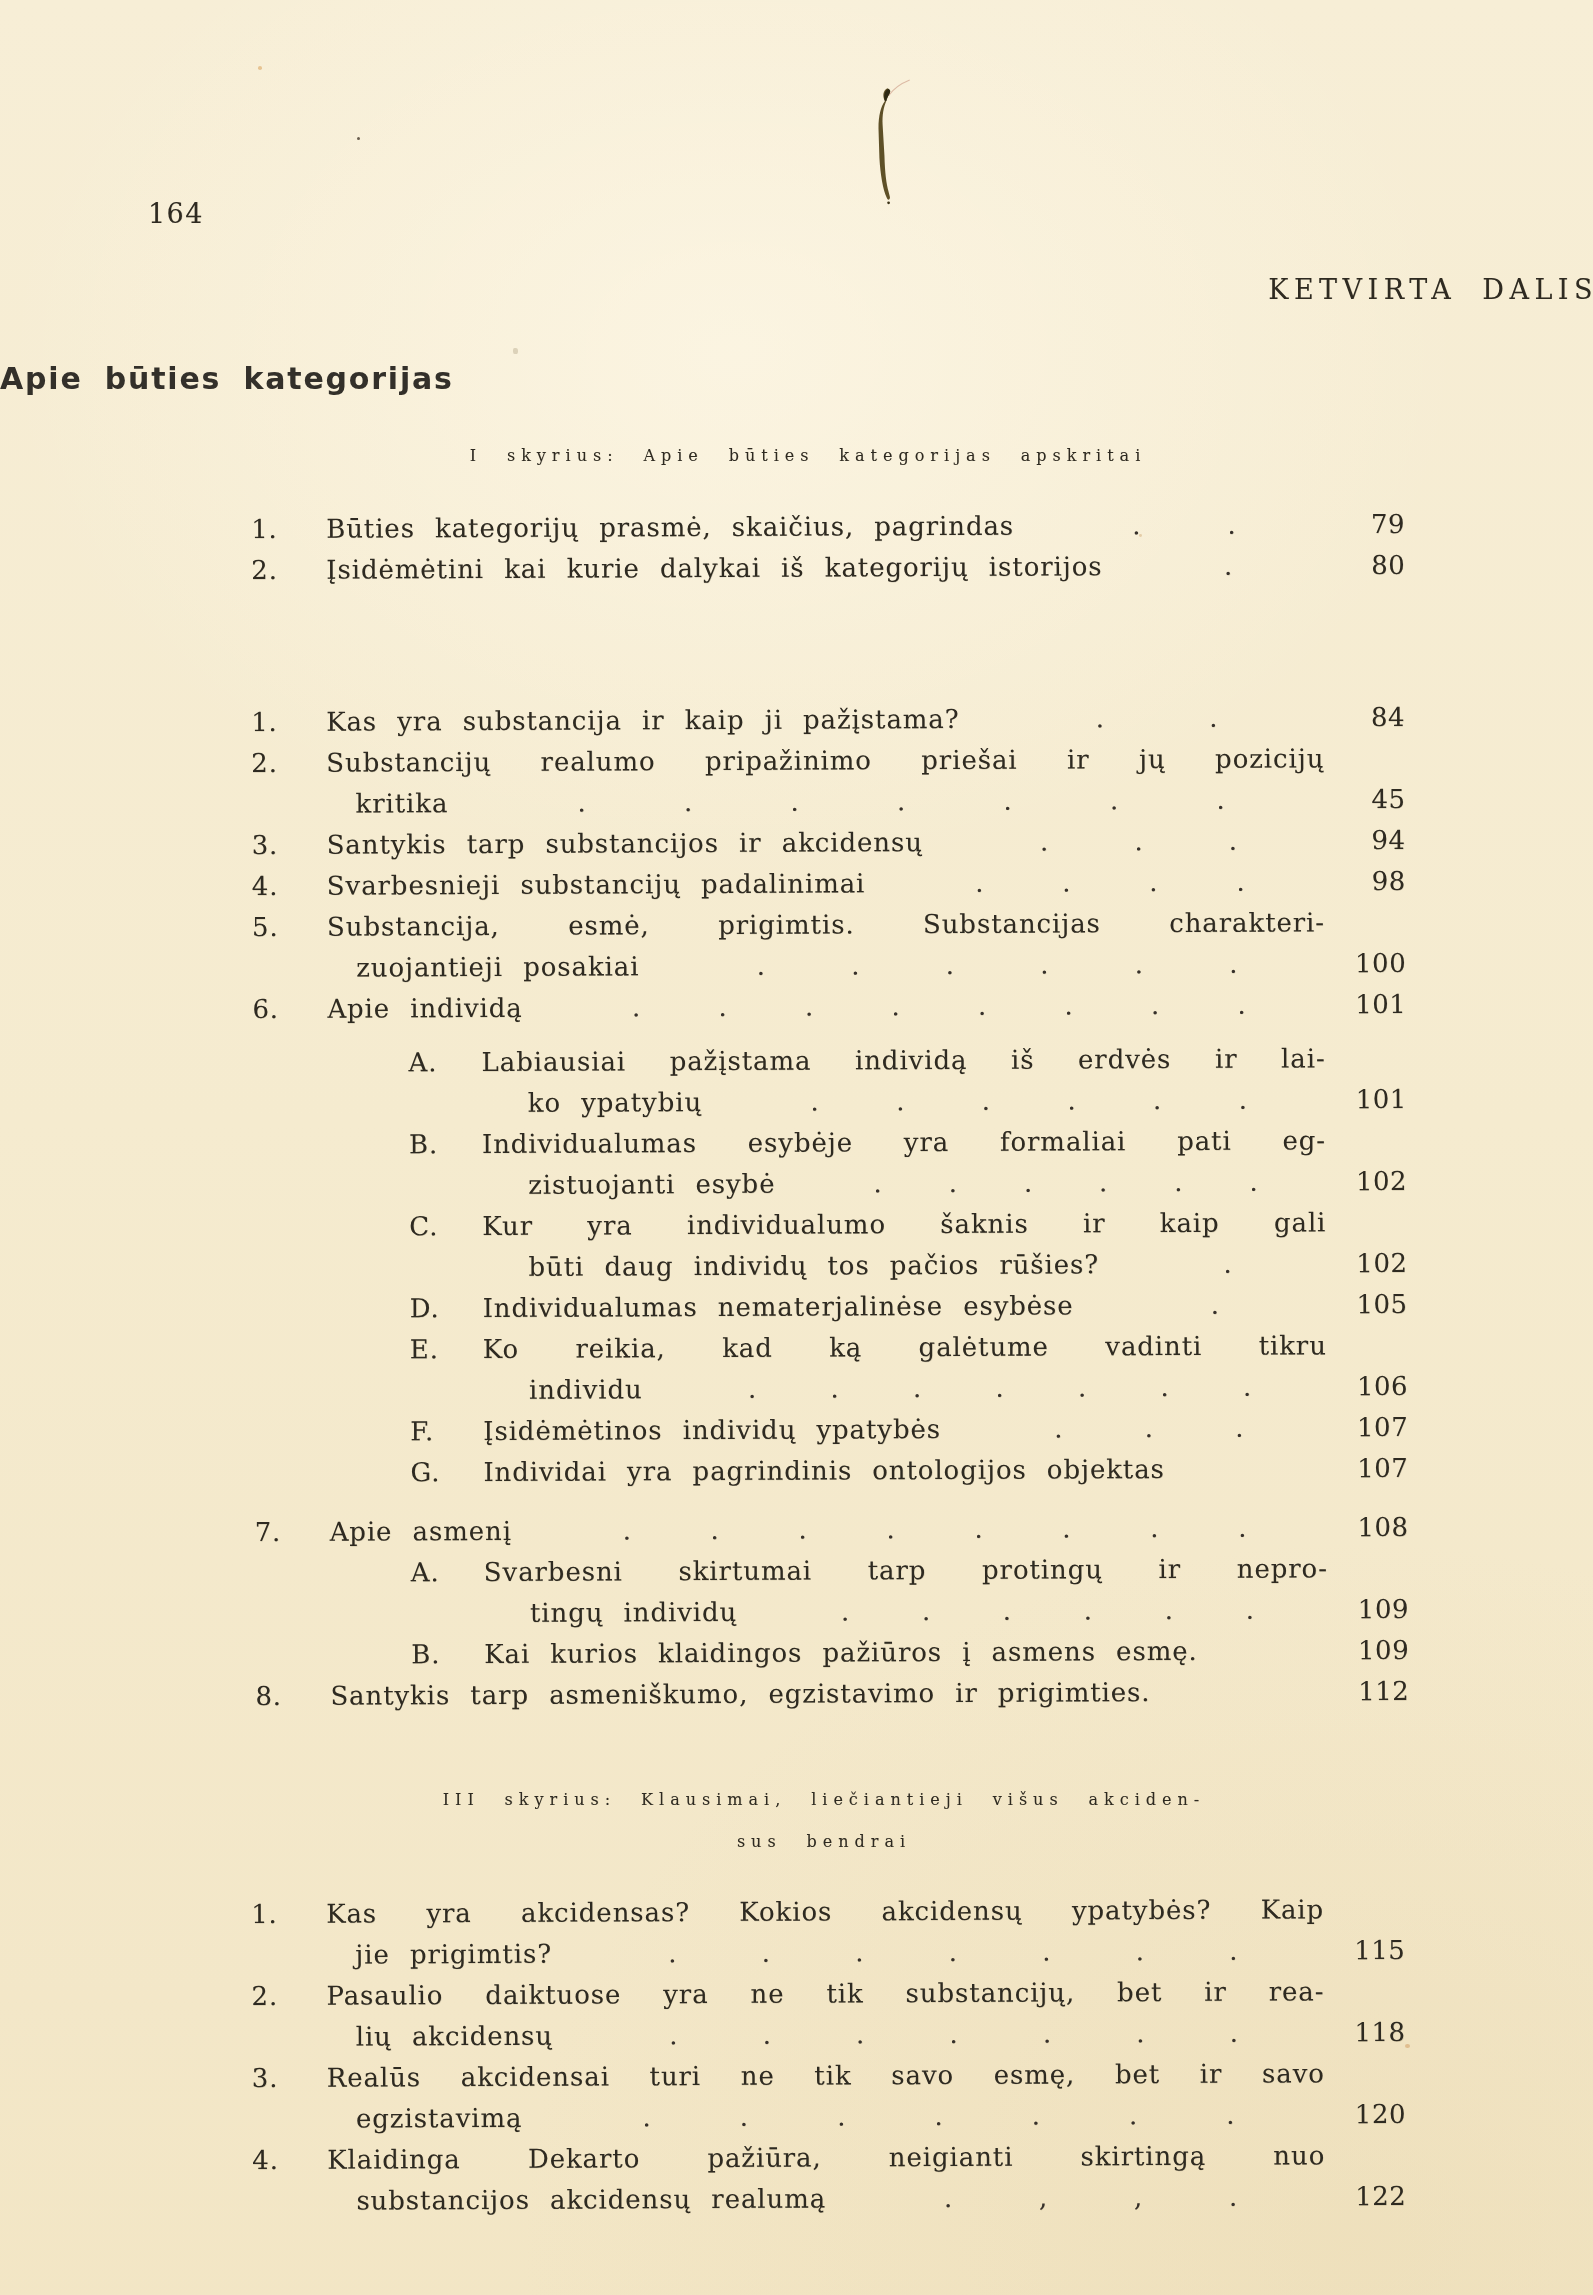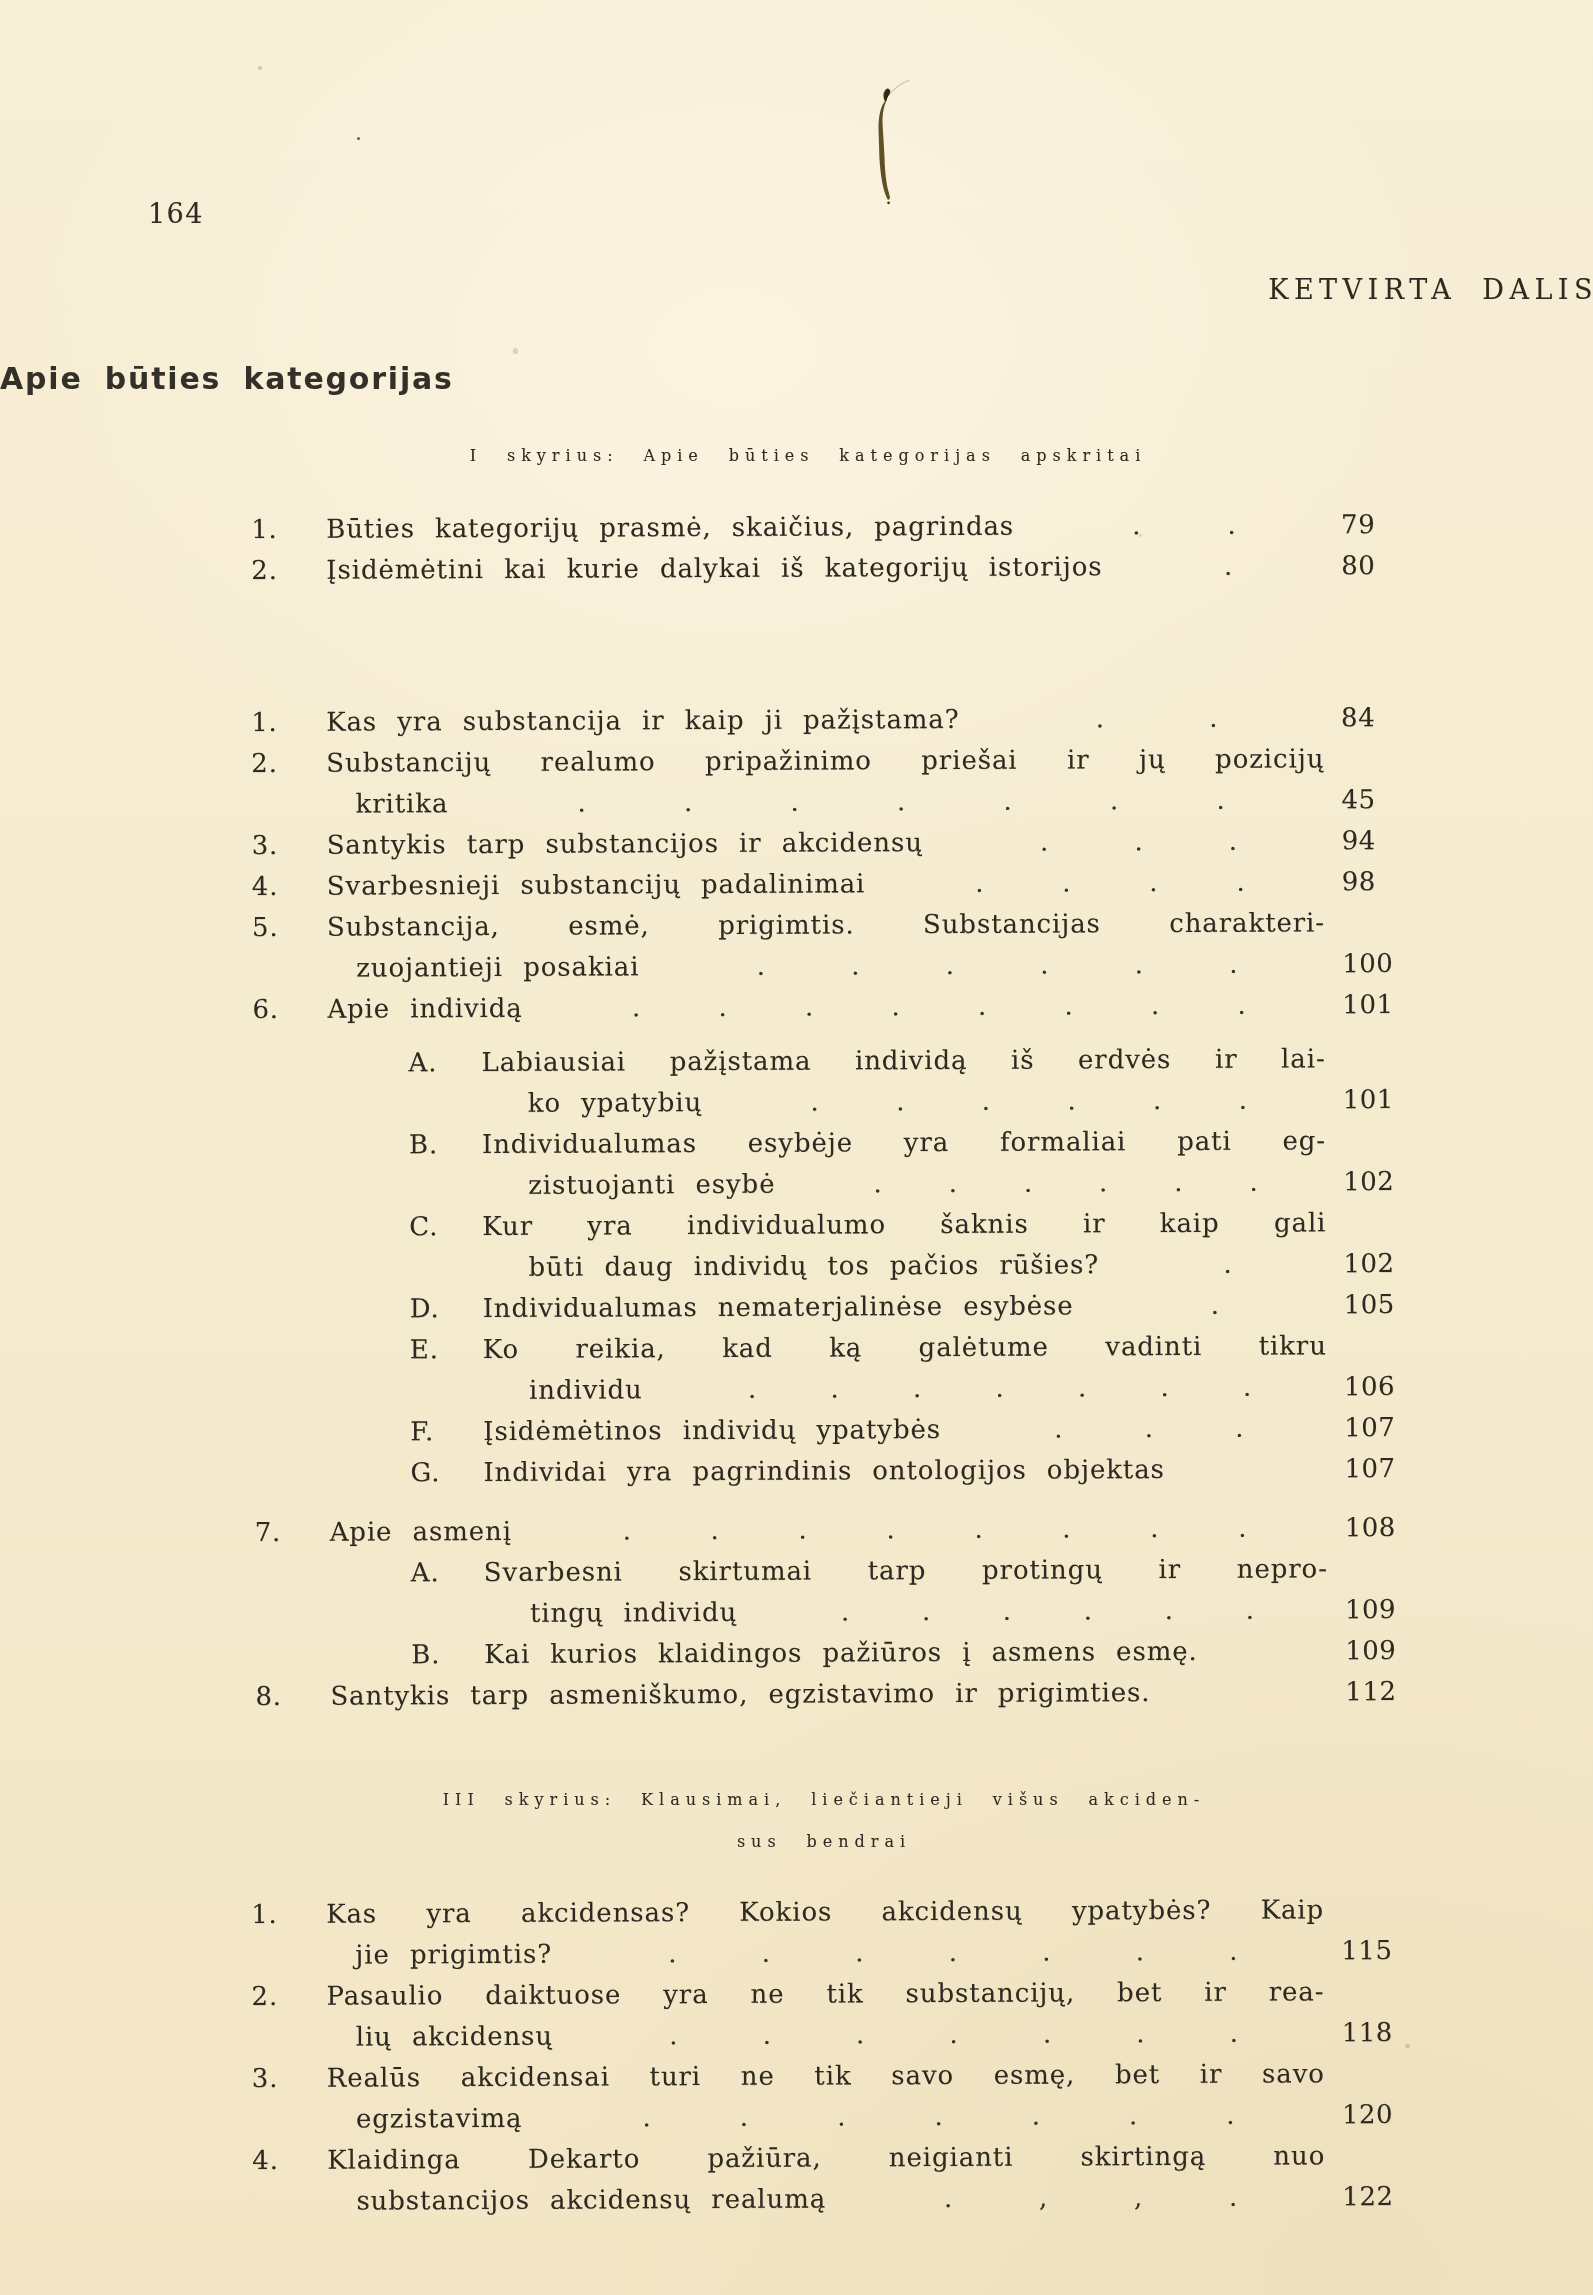--- a/index.html
+++ b/index.html
@@ -62,21 +62,21 @@
   .marker{flex:0 0 75px;line-height:41px;}
   .row.sub .marker{flex:0 0 73px;}
   .body{flex:1;min-width:0;}
   .line{line-height:41px;text-align:justify;text-align-last:justify;padding-right:81px;}
   .lastline{display:flex;align-items:baseline;line-height:41px;}
   .lastline.cont{padding-left:29px;}
   .row.sub .lastline.cont{padding-left:46px;}
   .lastline .txt{white-space:nowrap;}
   .dots{flex:1;display:flex;justify-content:space-evenly;align-items:baseline;
         padding:0 18.4px 0 32px;overflow:hidden;color:#36302a;}
-  .pageno{min-width:64px;text-align:left;letter-spacing:0.5px;}
+  .pageno{min-width:64px;text-align:right;letter-spacing:0.5px;}
 
   
   .speck{position:absolute;border-radius:50%;}
   .speck-1{left:357px;top:137px;width:3.2px;height:3.2px;background:#44382a;opacity:.8;}
   .speck-2{left:258px;top:66px;width:4.1px;height:3.7px;background:#d9a05a;opacity:.55;}
   .speck-3{left:1405px;top:2044px;width:4.6px;height:4.1px;background:#cf9a5e;opacity:.5;}
   .speck-4{left:513px;top:348px;width:4.6px;height:6.4px;background:#b9ab8d;opacity:.45;border-radius:40% 60% 55% 45%;}
   .speck-5{left:1139px;top:534px;width:2.8px;height:2.8px;background:#c79b62;opacity:.4;}
 
   .artifact{position:absolute;left:862px;top:77px;}

